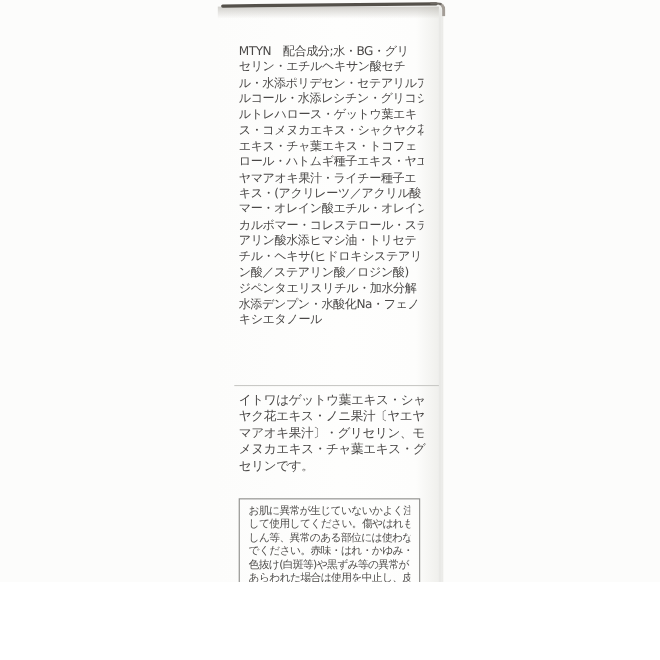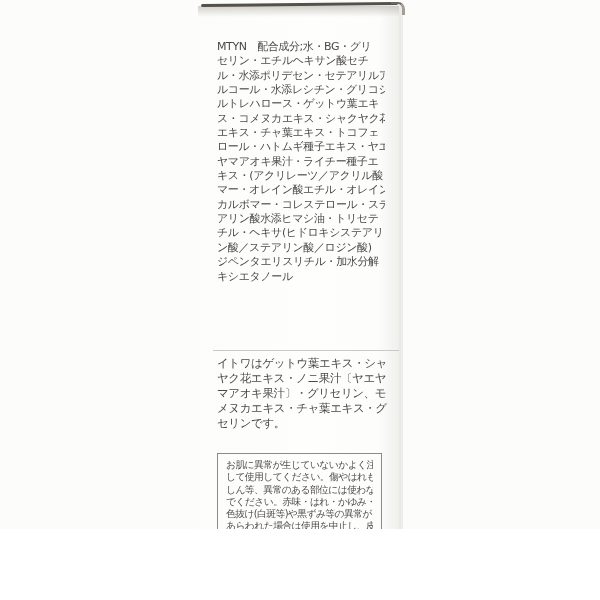--- a/index.html
+++ b/index.html
@@ -73,20 +73,21 @@
       <div>エキス・チャ葉エキス・トコフェ</div>
       <div>ロール・ハトムギ種子エキス・ヤエ</div>
       <div>ヤマアオキ果汁・ライチー種子エ</div>
       <div>キス・(アクリレーツ／アクリル酸</div>
       <div>マー・オレイン酸エチル・オレイン</div>
       <div>カルボマー・コレステロール・ステ</div>
       <div>アリン酸水添ヒマシ油・トリセテ</div>
       <div>チル・ヘキサ(ヒドロキシステアリ</div>
       <div>ン酸／ステアリン酸／ロジン酸)</div>
       <div>ジペンタエリスリチル・加水分解</div>
+      <div>水添デンプン・水酸化Na・フェノ</div>
       <div>キシエタノール</div>
     </div>
 
   <div class="divider"></div>
 
   <div class="description">
       <div>イトワはゲットウ葉エキス・シャク</div>
       <div>ヤク花エキス・ノニ果汁〔ヤエヤ</div>
       <div>マアオキ果汁〕・グリセリン、モイ</div>
       <div>メヌカエキス・チャ葉エキス・グリ</div>

